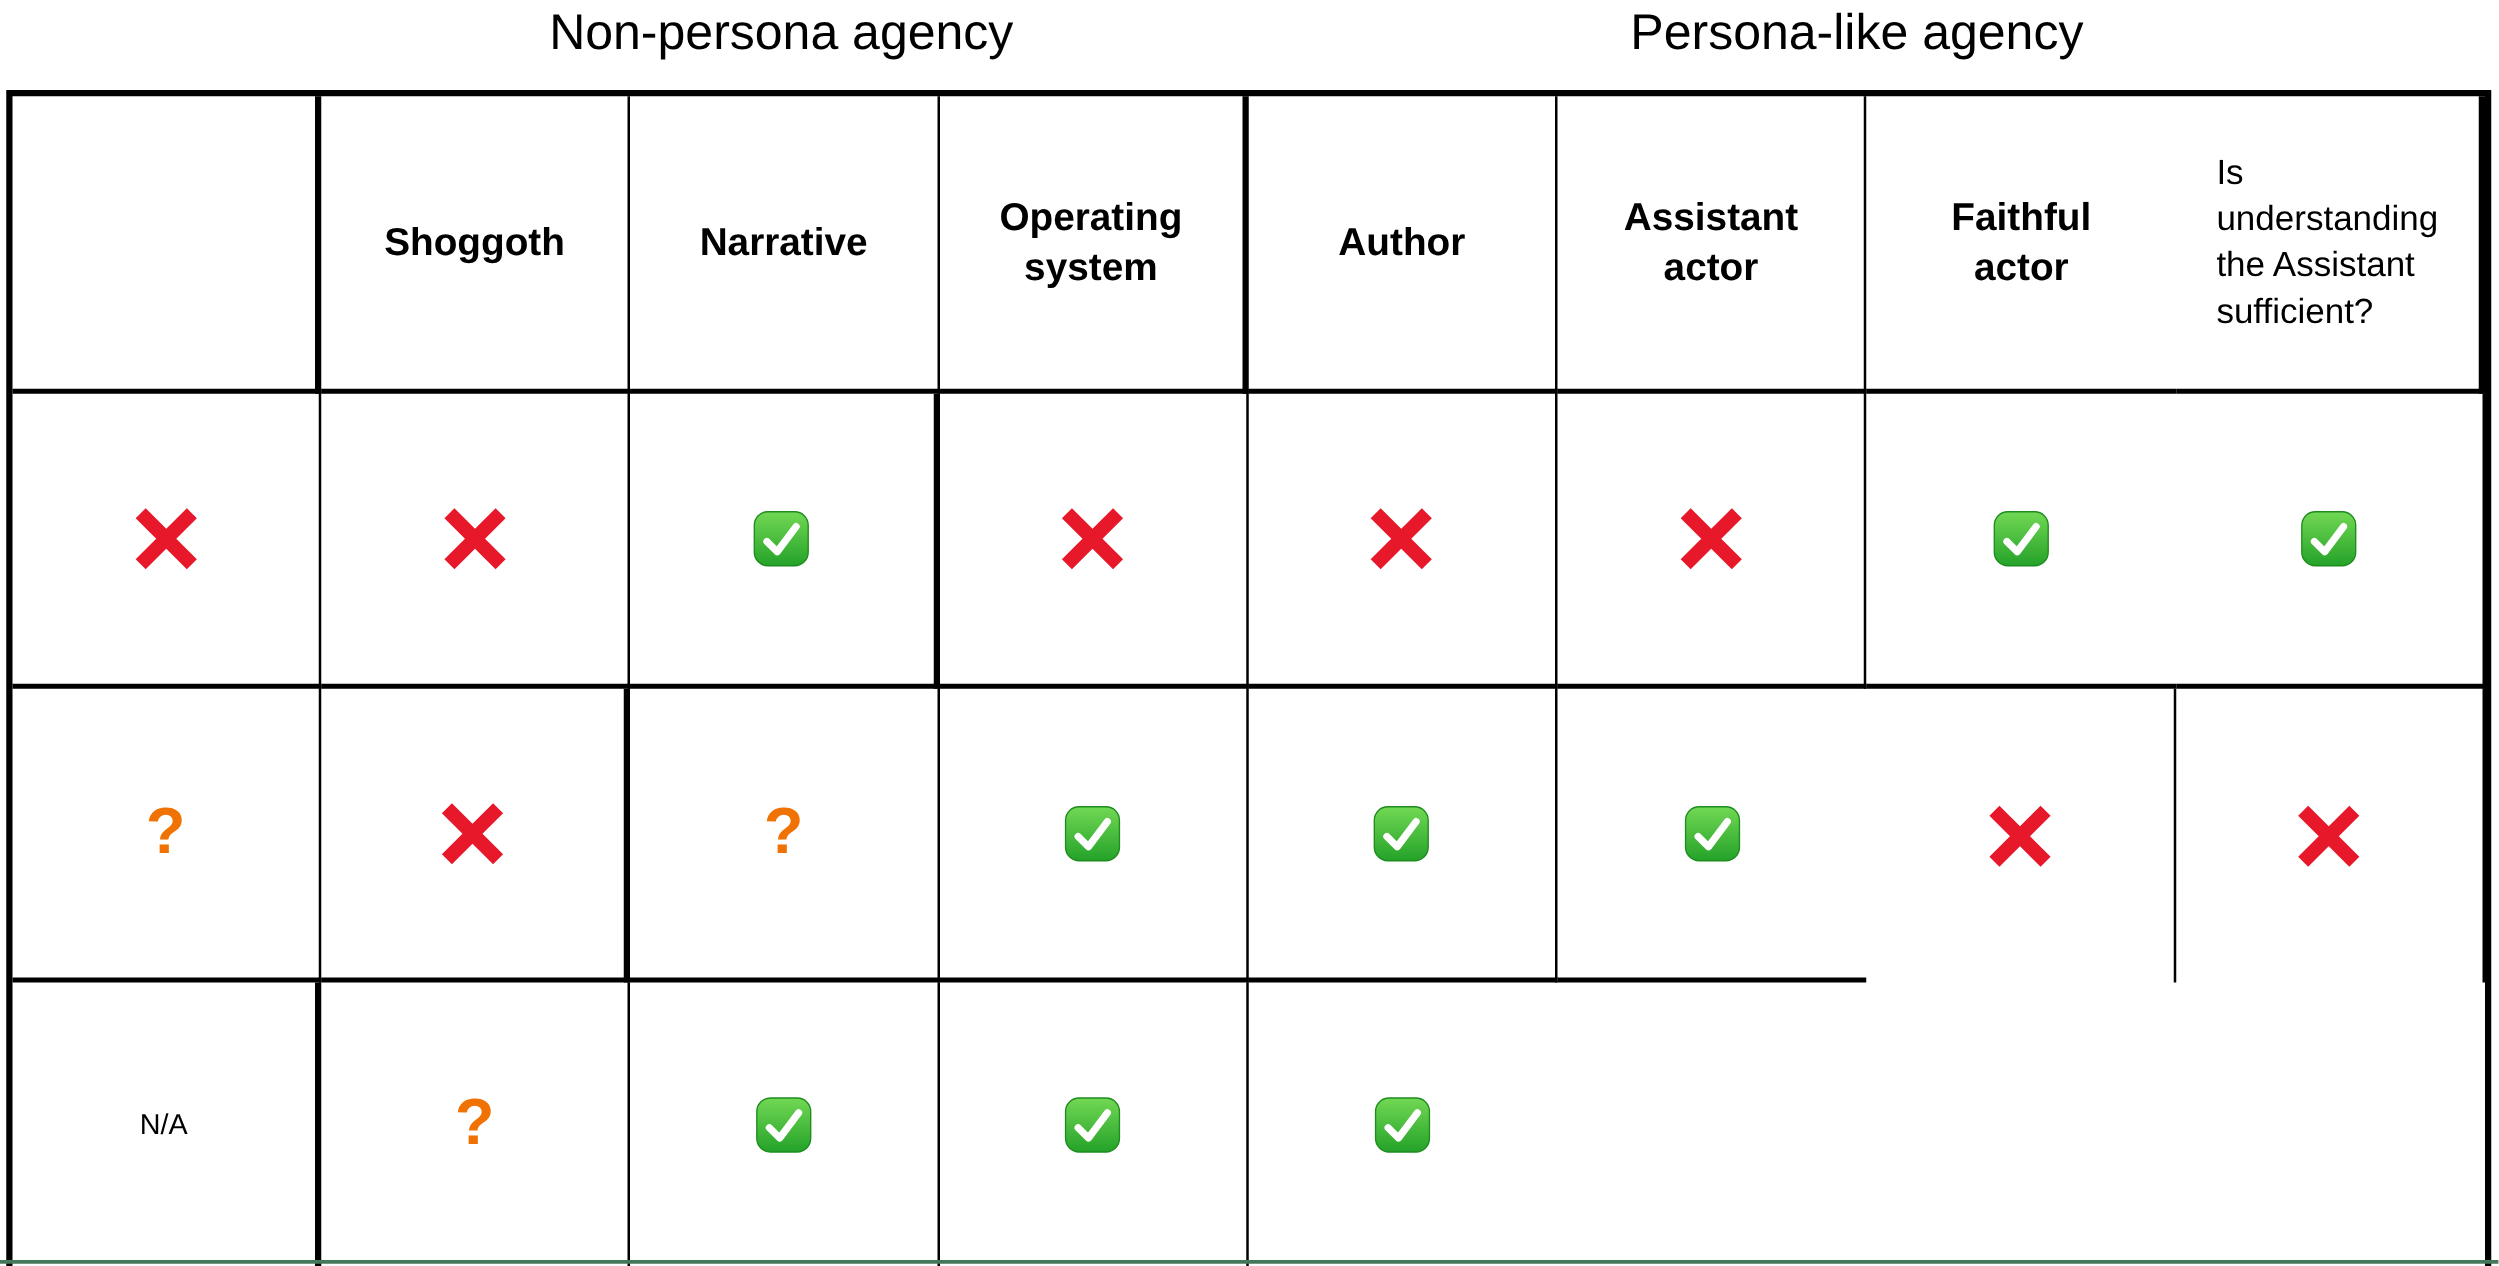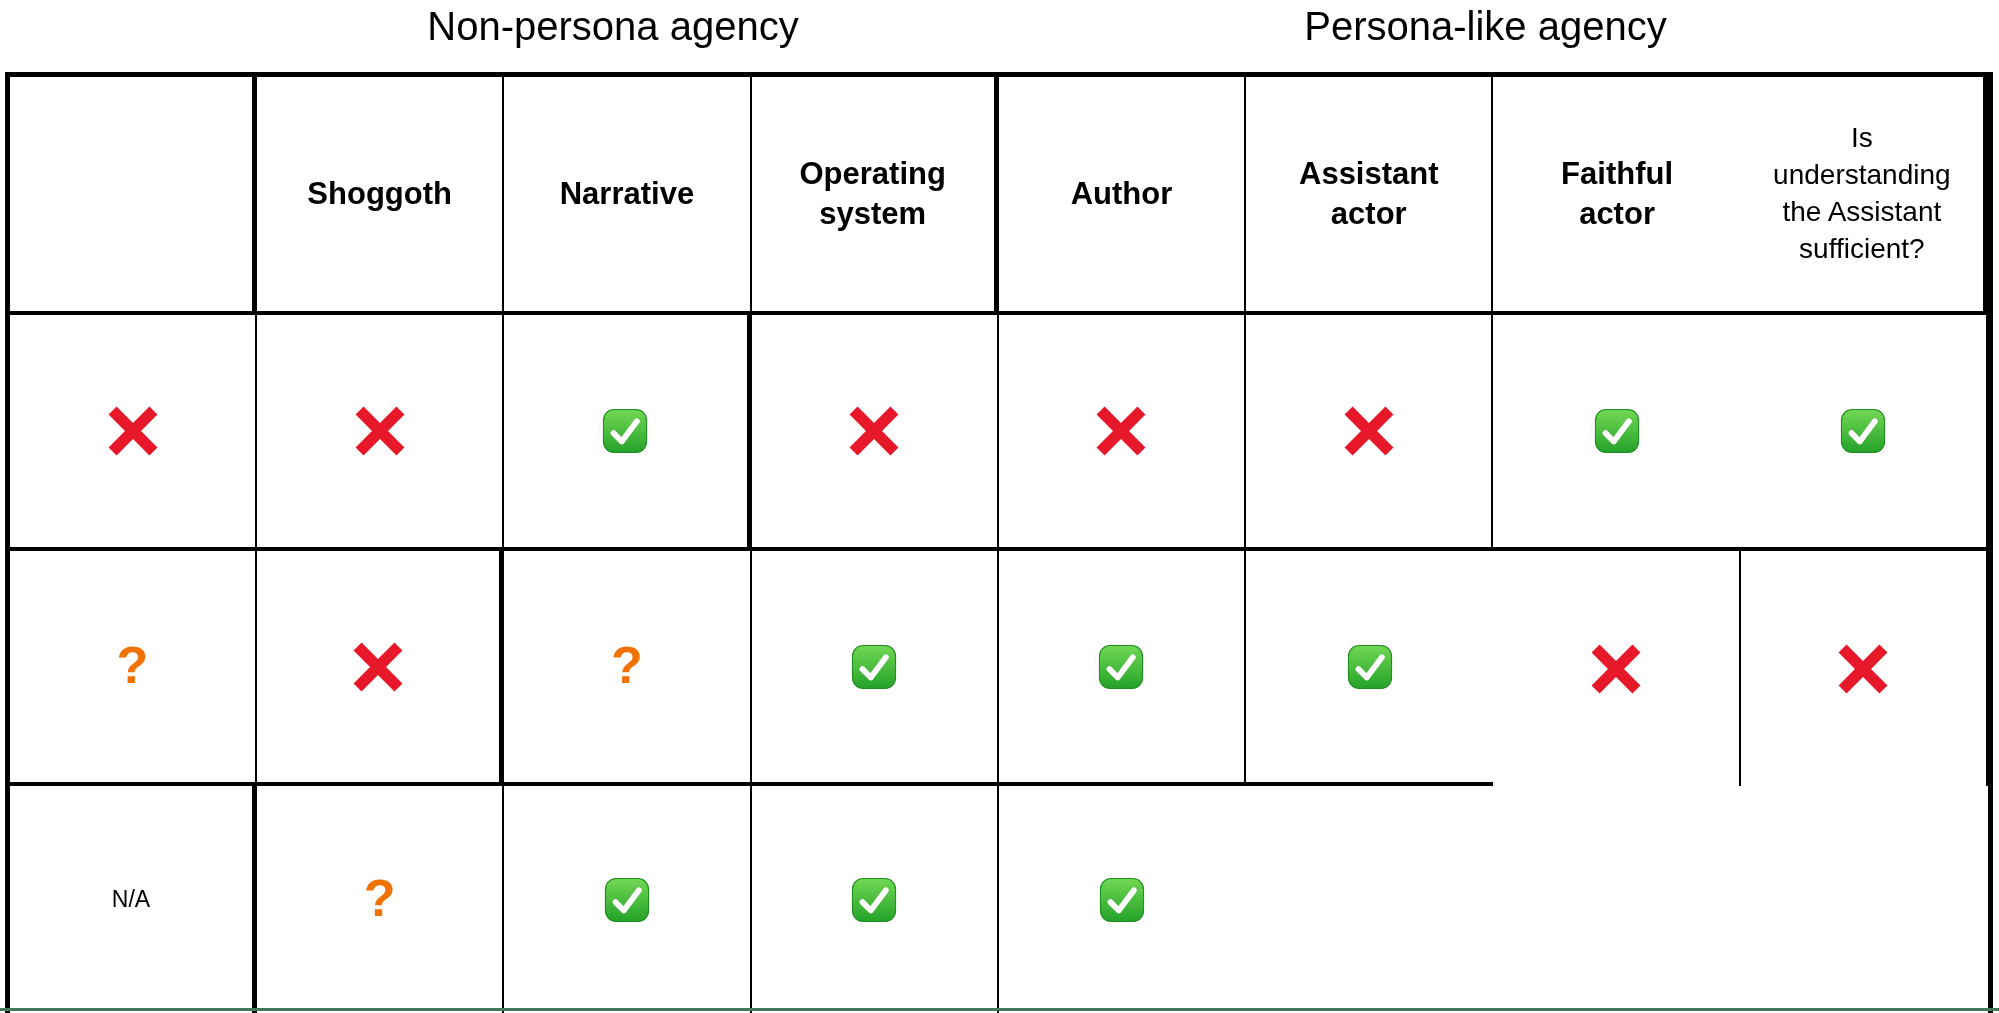--- a/index.html
+++ b/index.html
@@ -13,21 +13,21 @@
     overflow: hidden;
   }
   .group-title {
     position: absolute;
     top: 2px;
     font-size: 40px;
     line-height: 48px;
     text-align: center;
     white-space: nowrap;
   }
-  #title-left  { left: 240px; width: 746px; }
+  #title-left  { left: 252px; width: 746px; }
   #title-right { left: 988px; width: 995px; }
 
   .table {
     position: absolute;
     left: 5px;
     top: 72px;
     width: 1988px;
     height: 946px;
     box-sizing: border-box;
     border: 5px solid var(--border-black, #000);
@@ -53,21 +53,21 @@
   .col-header {
     font-weight: 700;
     font-size: 31px;
     line-height: 1.28;
     text-align: center;
     white-space: pre-line;
   }
   .row-question {
     font-size: 28px;
     line-height: 1.32;
-    text-align: center;
+    text-align: left;
     white-space: pre-line;
   }
   .qmark {
     font-size: 52px;
     font-weight: 700;
     color: var(--question-orange, #f07203);
     transform: translateY(-2px);
   }
   .na { font-size: 23px; }
 

